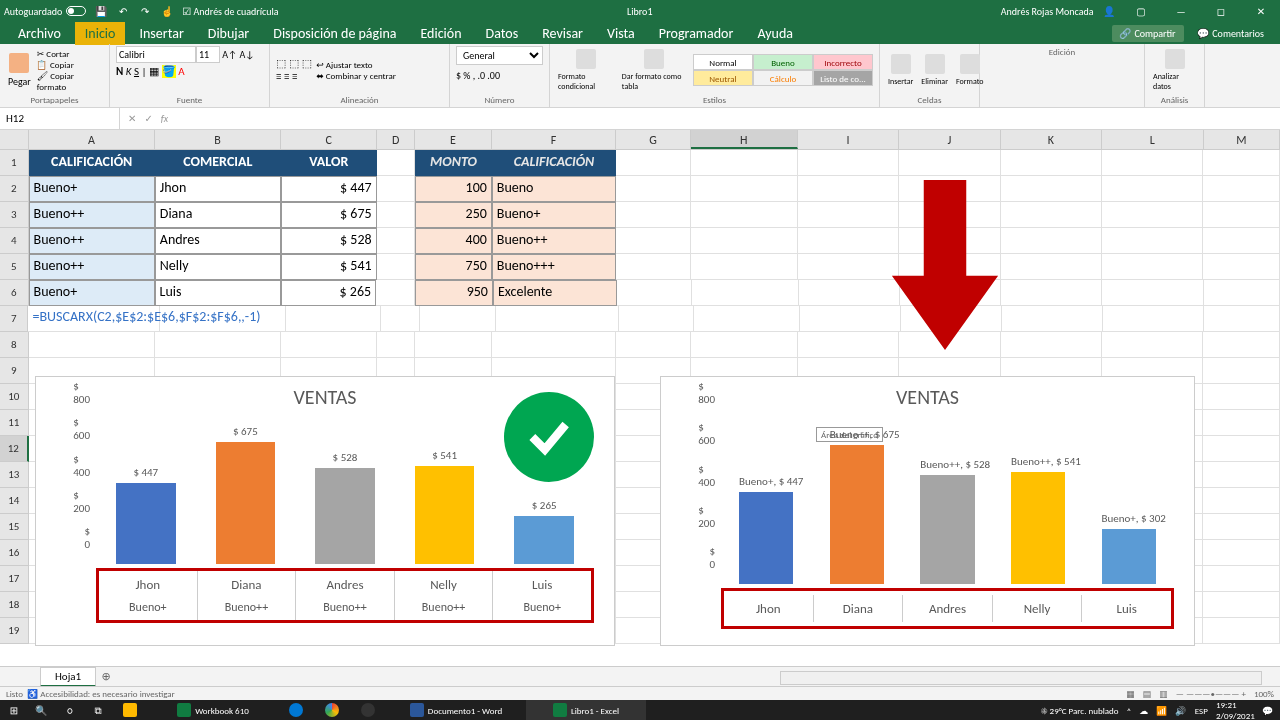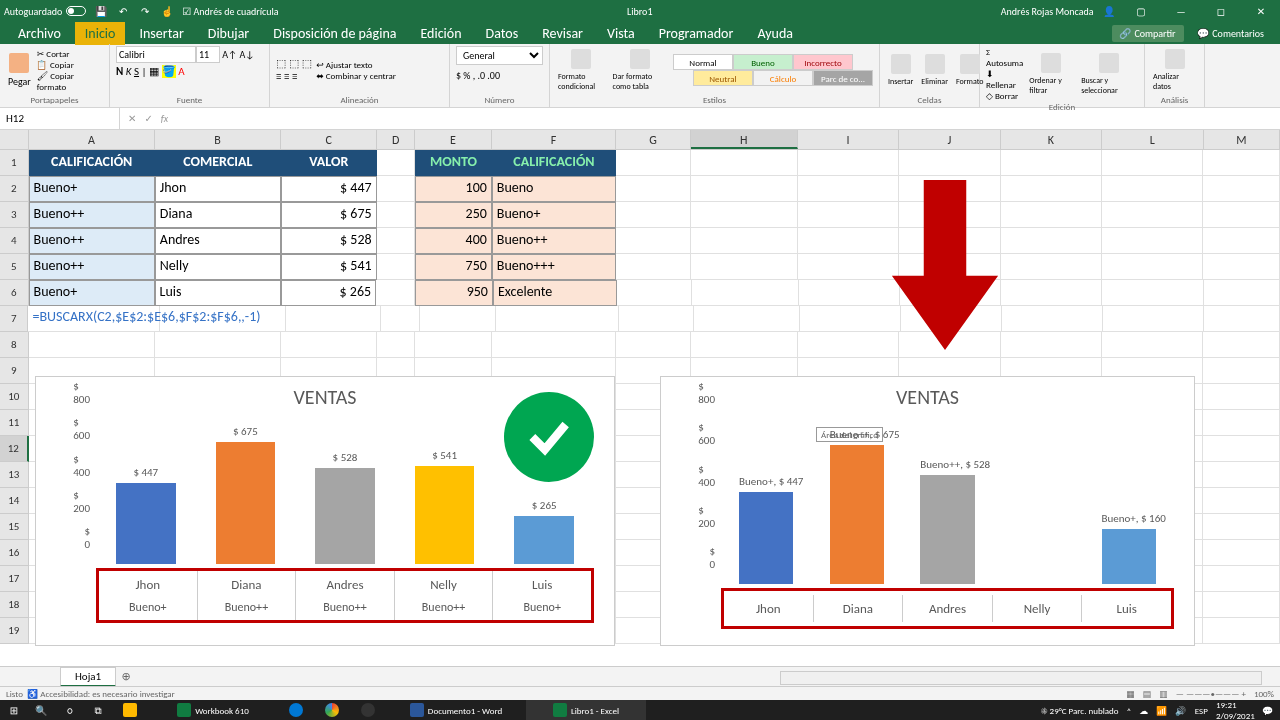--- a/index.html
+++ b/index.html
@@ -28,21 +28,21 @@
 .rgroup { border-right: 1px solid #d4d4d4; padding: 2px 6px; display: flex; flex-direction: column; justify-content: space-between; }
 .rgroup .label { text-align: center; color: #666; font-size: 9px; }
 .rgroup .content { flex: 1; display: flex; align-items: center; gap: 4px; }
 .rbtn { display: flex; flex-direction: column; align-items: center; gap: 2px; cursor: pointer; padding: 2px; }
 .rbtn .icon { width: 20px; height: 20px; background: #ddd; border-radius: 2px; }
 .fontsel { border: 1px solid #ccc; font-size: 10px; padding: 1px 2px; background: #fff; }
 .cellstyle { width: 60px; height: 16px; font-size: 9px; display: flex; align-items: center; justify-content: center; border: 1px solid #ccc; }
 .cs-normal { background: #fff; }
 .cs-bueno { background: #c6efce; color: #006100; }
 .cs-incorrecto { background: #ffc7ce; color: #9c0006; }
-.cs-neutral { background: #ffeb9c; color: #9c5700; margin-left: 20px; }
+.cs-neutral { background: #ffeb9c; color: #9c5700; }
 .cs-calculo { background: #f2f2f2; color: #fa7d00; }
 .cs-celda { background: #a5a5a5; color: #fff; }
 
 
 .formulabar { height: 22px; border-bottom: 1px solid #d4d4d4; display: flex; align-items: center; background: #fff; }
 .namebox { width: 120px; border-right: 1px solid #d4d4d4; padding: 0 6px; font-size: 11px; height: 100%; display: flex; align-items: center; }
 .fxicons { display: flex; gap: 8px; padding: 0 8px; color: #999; font-size: 10px; }
 .fxinput { flex: 1; padding: 0 6px; font-size: 11px; }
 
 
@@ -58,21 +58,21 @@
 .cell { border-right: 1px solid #e0e0e0; border-bottom: 1px solid #e0e0e0; padding: 2px 4px; font-size: 14px; font-family: Calibri; overflow: hidden; white-space: nowrap; }
 .cell.sel { border: 2px solid #1e6f42; }
 
 
 .t1h { background: #1f4e79; color: #fff; font-weight: bold; border: 1px solid #1f4e79; text-align: center; }
 .t1c { background: #ddebf7; border: 1px solid #999; }
 .t1d { border: 1px solid #999; background: #fff; }
 .t1d.r { text-align: right; }
 
 
-.t2h { background: #1f4e79; color: #86efac; font-weight: bold; border: 1px solid #1f4e79; text-align: center; }
+.t2h { background: #1f4e79; color: #e5e5e5; font-weight: bold; border: 1px solid #1f4e79; text-align: center; font-style: italic; }
 .t2c { background: #fce4d6; border: 1px solid #999; }
 .t2c.r { text-align: right; }
 
 .formula-cell { color: #3572c6; }
 
 
 .bigarrow { position: absolute; left: 890px; top: 180px; width: 110px; height: 170px; }
 
 
 .chart { position: absolute; border: 1px solid #ccc; background: #fff; }
@@ -86,21 +86,21 @@
 .xaxis-multi { display: flex; border: 3px solid #c00000; margin: 4px 20px 0 60px; }
 .xitem { flex: 1; text-align: center; padding: 6px 0; border-right: 1px solid #ccc; font-size: 13px; color: #595959; }
 .xitem:last-child { border-right: none; }
 .xitem .sub { font-size: 12px; margin-top: 8px; }
 .checkmark { position: absolute; right: 20px; top: 15px; width: 90px; height: 90px; background: #00a651; border-radius: 50%; display: flex; align-items: center; justify-content: center; }
 .checkmark svg { width: 50px; height: 50px; }
 .areatag { position: absolute; font-size: 9px; border: 1px solid #999; padding: 1px 4px; background: #fff; color: #666; }
 
 
 .sheettabs { position: absolute; bottom: 34px; left: 0; right: 0; height: 20px; background: #f3f3f3; border-top: 1px solid #ccc; display: flex; align-items: center; font-size: 11px; }
-.sheettab { padding: 2px 14px; background: #fff; border: 1px solid #ccc; border-bottom: 2px solid #1e6f42; margin-left: 60px; }
+.sheettab { padding: 2px 14px; background: #fff; border: 1px solid #ccc; border-bottom: 2px solid #1e6f42; margin-left: 40px; }
 .addsheet { width: 20px; text-align: center; color: #666; cursor: pointer; }
 .hscroll { position: absolute; right: 18px; bottom: 1px; left: 780px; height: 14px; background: #f0f0f0; border: 1px solid #ccc; }
 
 
 .statusbar { position: absolute; bottom: 20px; left: 0; right: 0; height: 14px; background: #f3f3f3; font-size: 9px; color: #666; display: flex; align-items: center; padding: 0 6px; border-top: 1px solid #ccc; }
 .statusbar .right { margin-left: auto; display: flex; gap: 8px; align-items: center; }
 
 
 .taskbar { position: absolute; bottom: 0; left: 0; right: 0; height: 20px; background: #1f1f1f; display: flex; align-items: center; }
 .tbicon { width: 28px; height: 20px; display: flex; align-items: center; justify-content: center; color: #fff; font-size: 10px; }
@@ -206,21 +206,21 @@
         </div>
       <div>
         <div style="display:flex">
             <div class="cellstyle cs-normal">Normal</div>
             <div class="cellstyle cs-bueno">Bueno</div>
             <div class="cellstyle cs-incorrecto">Incorrecto</div>
           </div>
         <div style="display:flex">
             <div class="cellstyle cs-neutral">Neutral</div>
             <div class="cellstyle cs-calculo">Cálculo</div>
-            <div class="cellstyle cs-celda">Parc de co...</div>
+            <div class="cellstyle cs-celda">Listo de co...</div>
           </div>
       </div>
     </div>
     <div class="label">Estilos</div>
   </div>
   <div class="rgroup" style="width:100px">
     <div class="content">
       <div class="rbtn">
           <div class="icon"></div>
           <span style="font-size:8px">Insertar</span>
@@ -230,35 +230,20 @@
           <span style="font-size:8px">Eliminar</span>
         </div>
       <div class="rbtn">
           <div class="icon"></div>
           <span style="font-size:8px">Formato</span>
         </div>
     </div>
     <div class="label">Celdas</div>
   </div>
   <div class="rgroup" style="width:165px">
-    <div class="content">
-      <div style="font-size:9px">
-        <div>Σ <span>Autosuma</span></div>
-        <div>⬇ <span>Rellenar</span></div>
-        <div>◇ <span>Borrar</span></div>
-      </div>
-      <div class="rbtn">
-          <div class="icon"></div>
-          <span style="font-size:8px">Ordenar y filtrar</span>
-        </div>
-      <div class="rbtn">
-          <div class="icon"></div>
-          <span style="font-size:8px">Buscar y seleccionar</span>
-        </div>
-    </div>
     <div class="label">Edición</div>
   </div>
   <div class="rgroup" style="width:60px">
     <div class="content">
         <div class="rbtn">
           <div class="icon"></div>
           <span style="font-size:8px">Analizar datos</span>
         </div>
       </div>
     <div class="label">Análisis</div>
@@ -653,22 +638,25 @@
       <div class="ylabel" style="bottom: 100%;">$ 800</div>
       <div class="bar" style="left: 4%; width: 12%; height: 55.875%; background: rgb(68, 114, 196);">
         <div class="barlabel">Bueno+, $ 447</div>
       </div>
       <div class="bar" style="left: 24%; width: 12%; height: 84.375%; background: rgb(237, 125, 49);">
         <div class="barlabel">Bueno++, $ 675</div>
       </div>
       <div class="bar" style="left: 44%; width: 12%; height: 66%; background: rgb(165, 165, 165);">
         <div class="barlabel">Bueno++, $ 528</div>
       </div>
+      <div class="bar" style="left: 64%; width: 12%; height: 67.625%; background: rgb(255, 192, 0);">
+        <div class="barlabel">Bueno++, $ 541</div>
+      </div>
       <div class="bar" style="left: 84%; width: 12%; height: 33.125%; background: rgb(91, 155, 213);">
-        <div class="barlabel">Bueno+, $ 160</div>
+        <div class="barlabel">Bueno+, $ 302</div>
       </div>
     </div>
   <div class="xaxis-multi" id="xaxis2" style="padding:4px 0">
       <div class="xitem">Jhon</div>
       <div class="xitem">Diana</div>
       <div class="xitem">Andres</div>
       <div class="xitem">Nelly</div>
       <div class="xitem">Luis</div>
     </div>
 </div>

